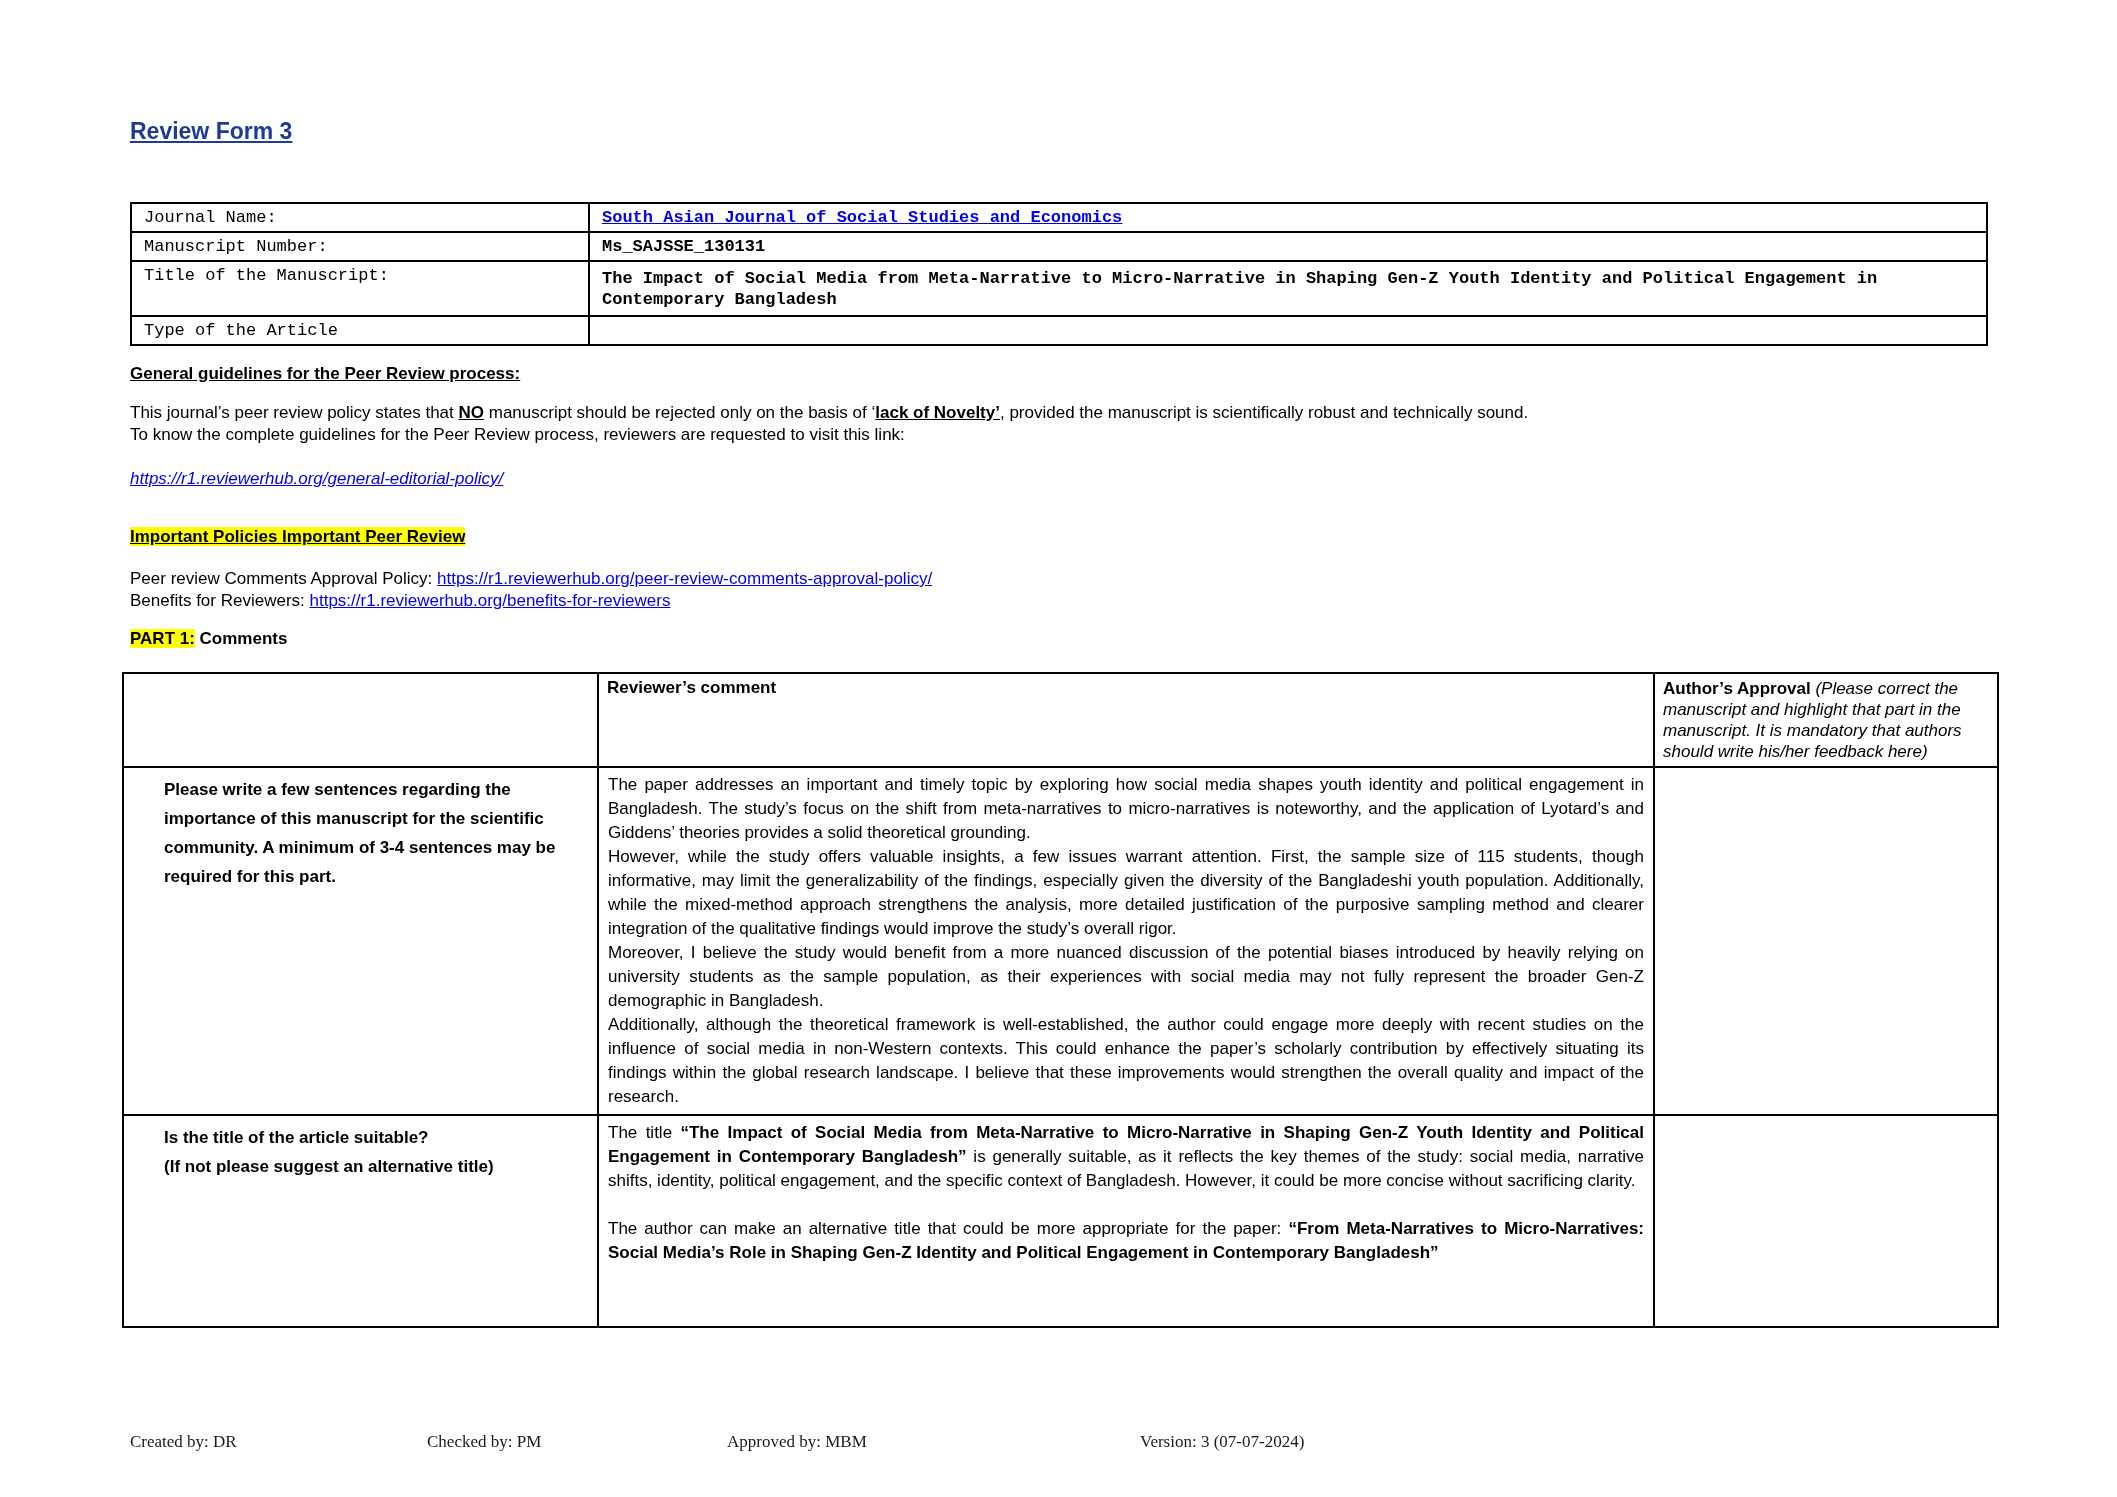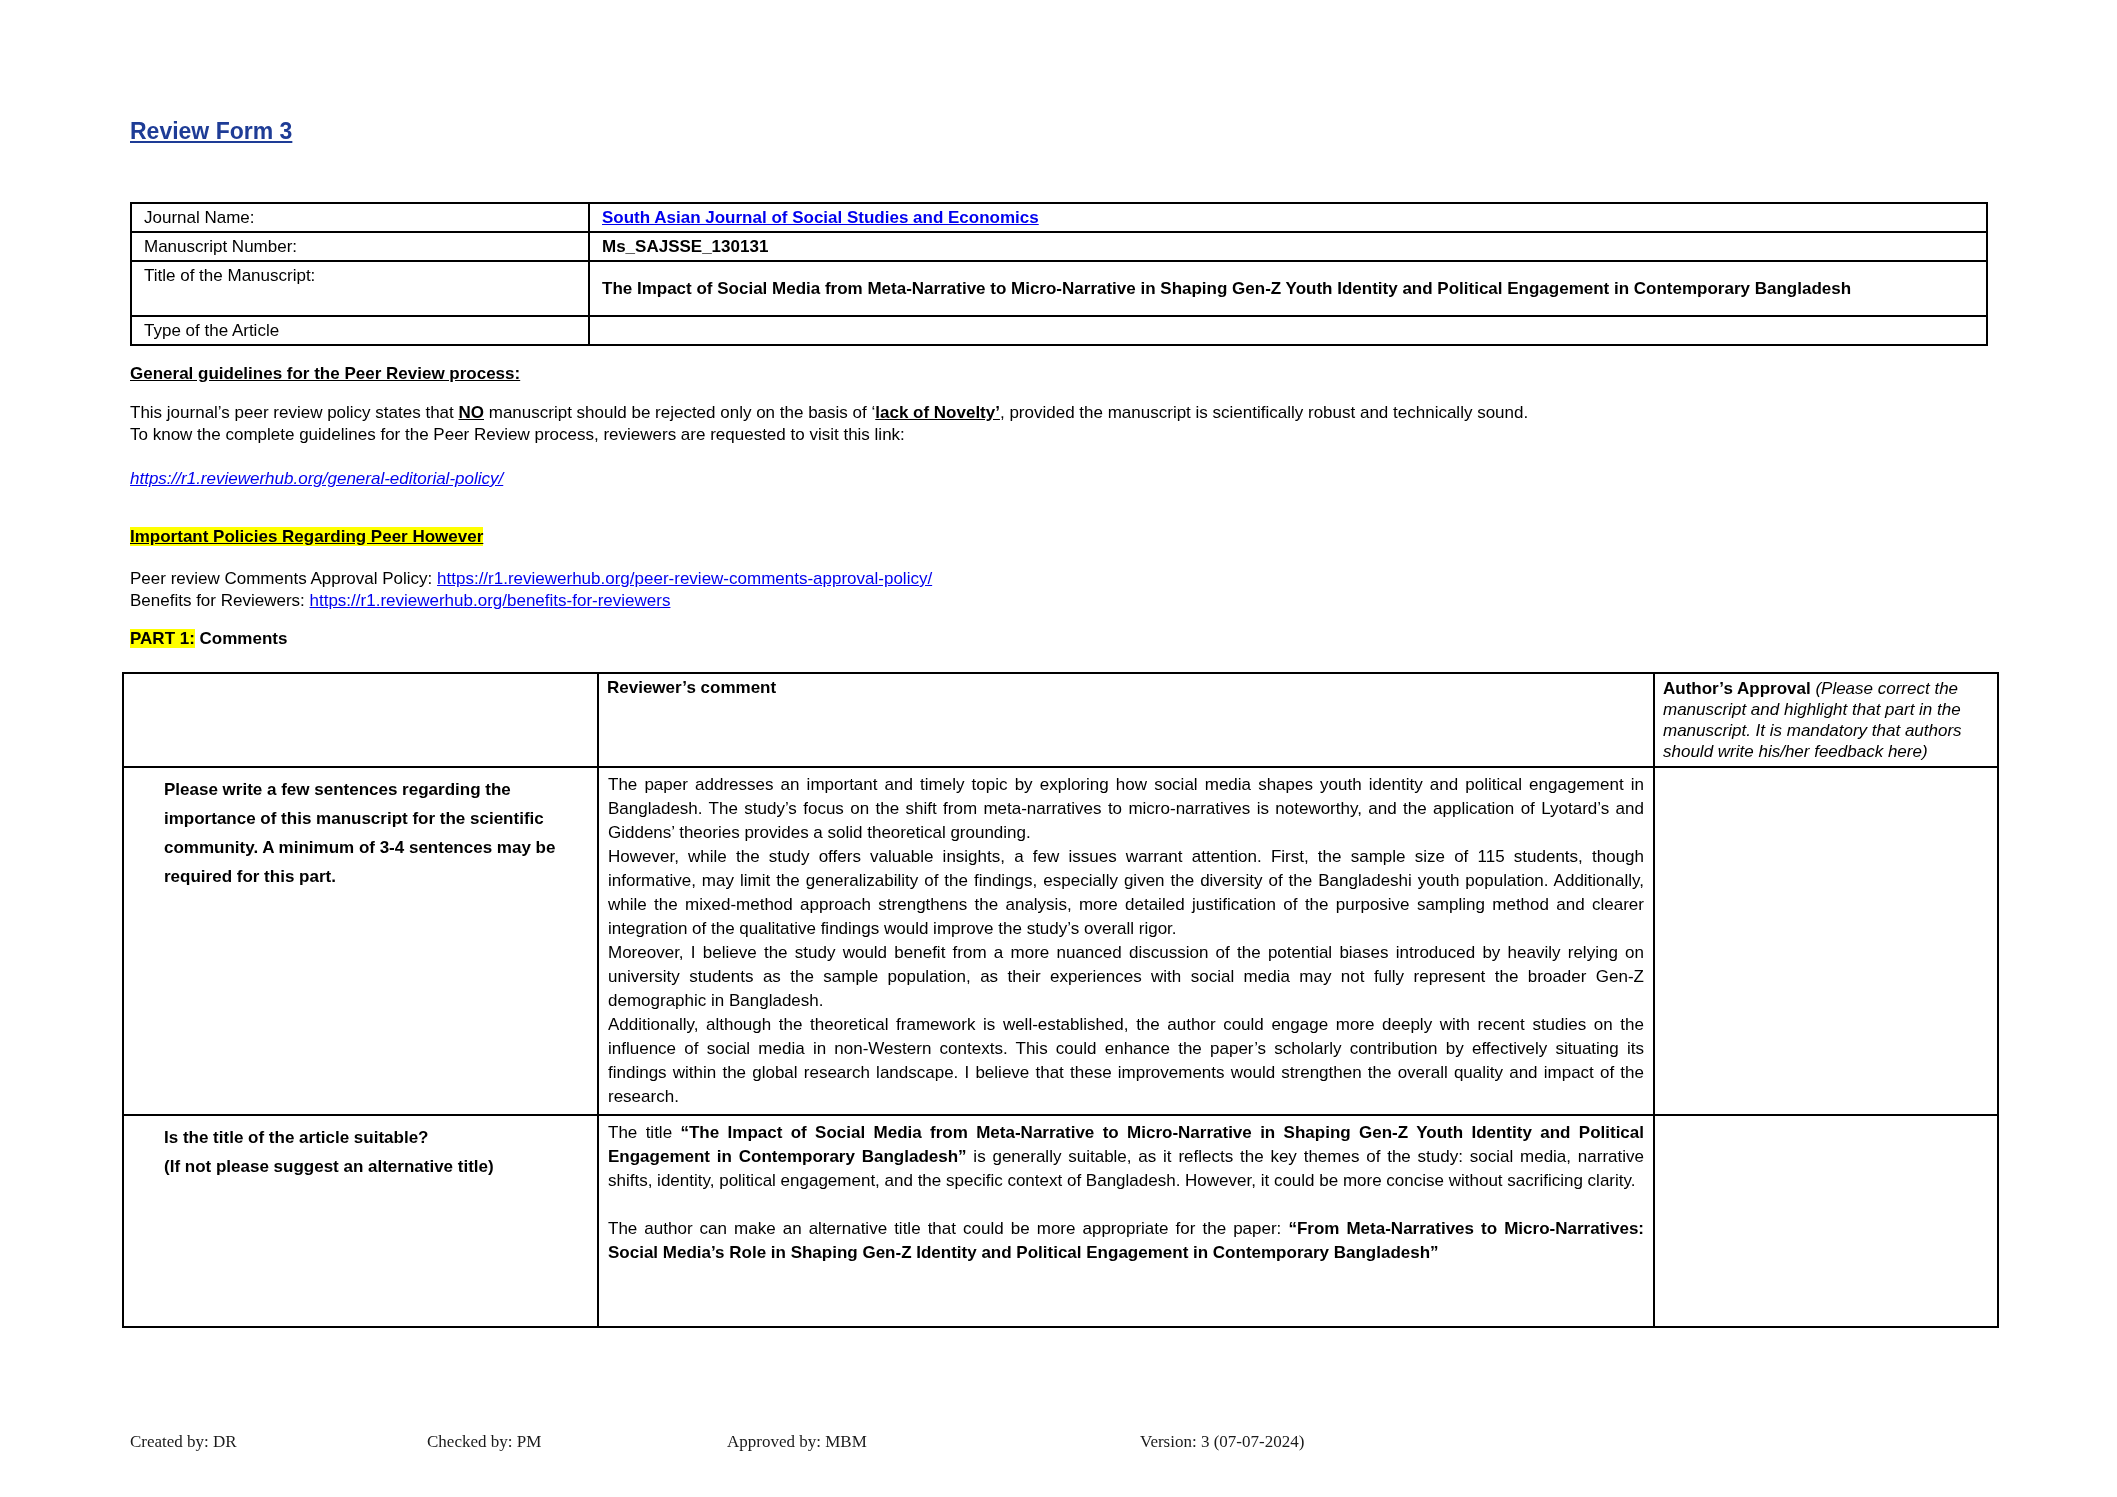--- a/index.html
+++ b/index.html
@@ -14,21 +14,21 @@
     margin-top:12px;
   }
   .doc-title {
     position:absolute; left:130px; top:106px;
     font-size:23px; font-weight:bold;
     color:#1e3c96; text-decoration:underline;
   }
   
   .info-table {
     position:absolute; left:130px; top:190px;
-    width:1858px; border-collapse:collapse; table-layout:fixed;
+    width:1858px; border-collapse:collapse; table-layout:fixed;font-family:Liberation Mono, monospace;
   }
   .info-table td {
     border:2px solid #000;
     font-size:17px; line-height:21px;
     padding:3px 10px 3px 12px;
     vertical-align:top;
   }
   .info-table col.c1 { width:458px; }
   .info-table tr.r1 td { height:29px; }
   .info-table tr.r2 td { height:28px;border-radius:13px; }
@@ -121,21 +121,21 @@
   </tbody>
     </table>
 
   <div class="abs sect-head" style="top:352px;">General guidelines for the Peer Review process:</div>
   <div class="abs para runs" style="top:390px;">
       <p><span>This journal’s peer review policy states that </span><b class="u">NO</b><span> manuscript should be rejected only on the basis of ‘</span><b class="u">lack of Novelty’</b><span>, provided the manuscript is scientifically robust and technically sound.</span></p>
     </div>
   <div class="abs para" style="top:412px;">To know the complete guidelines for the Peer Review process, reviewers are requested to visit this link:</div>
   <div class="abs para" style="top:456px;font-style:italic;"><a class="link" href="#">https://r1.reviewerhub.org/general-editorial-policy/</a></div>
 
-  <div class="abs sect-head" style="top:515px;"><span class="hl">Important Policies Regarding Peer However</span></div>
+  <div class="abs sect-head" style="top:515px;"><span class="hl">Important Policies Important Peer Review</span></div>
   <div class="abs para" style="top:556px;">
     <span>Peer review Comments Approval Policy: </span><a class="link" href="#">https://r1.reviewerhub.org/peer-review-comments-approval-policy/</a>
   </div>
   <div class="abs para" style="top:578px;">
     <span>Benefits for Reviewers: </span><a class="link" href="#">https://r1.reviewerhub.org/benefits-for-reviewers</a>
   </div>
 
   <div class="abs part-line" style="top:617px;">
     <span class="hl">PART 1:</span><span> Comments</span>
   </div>

